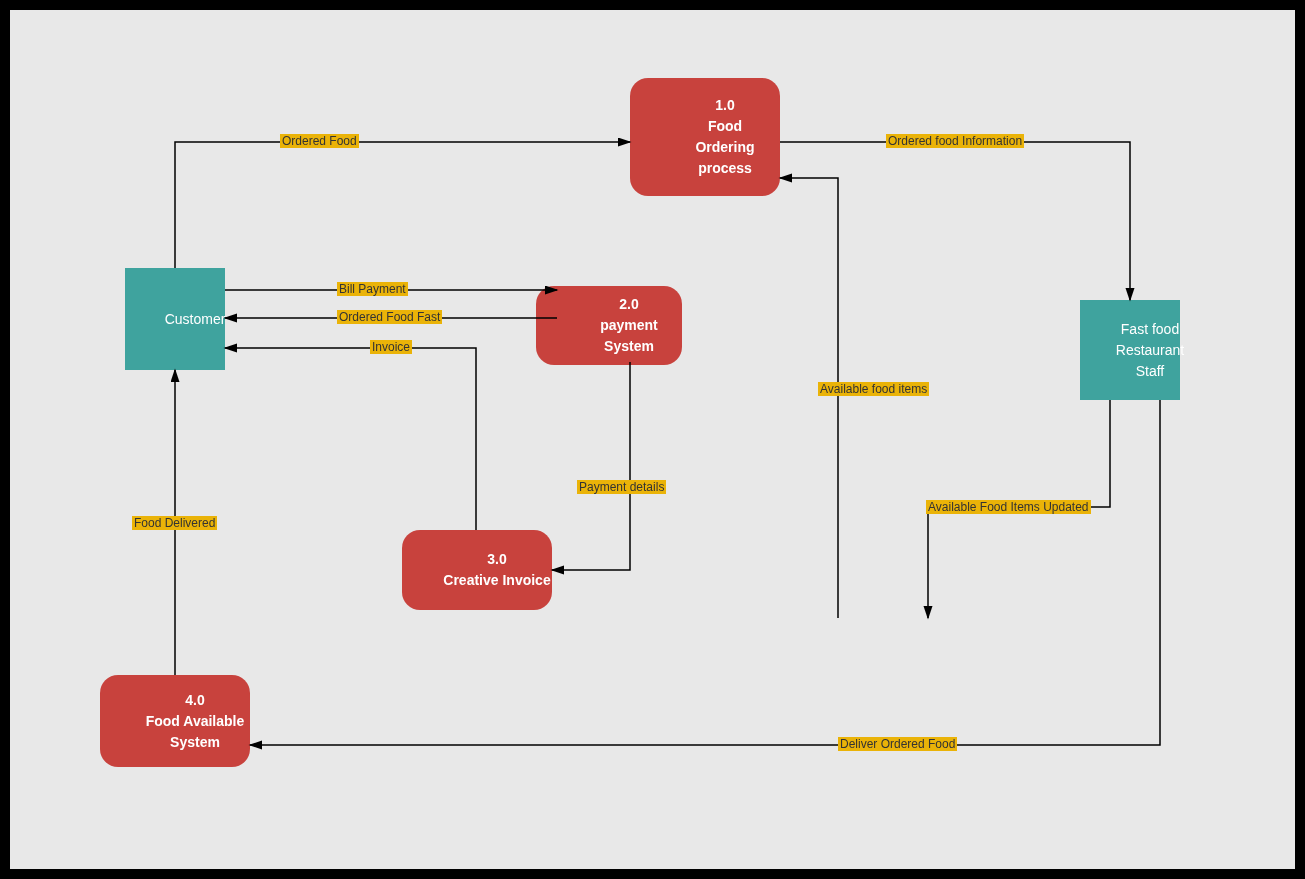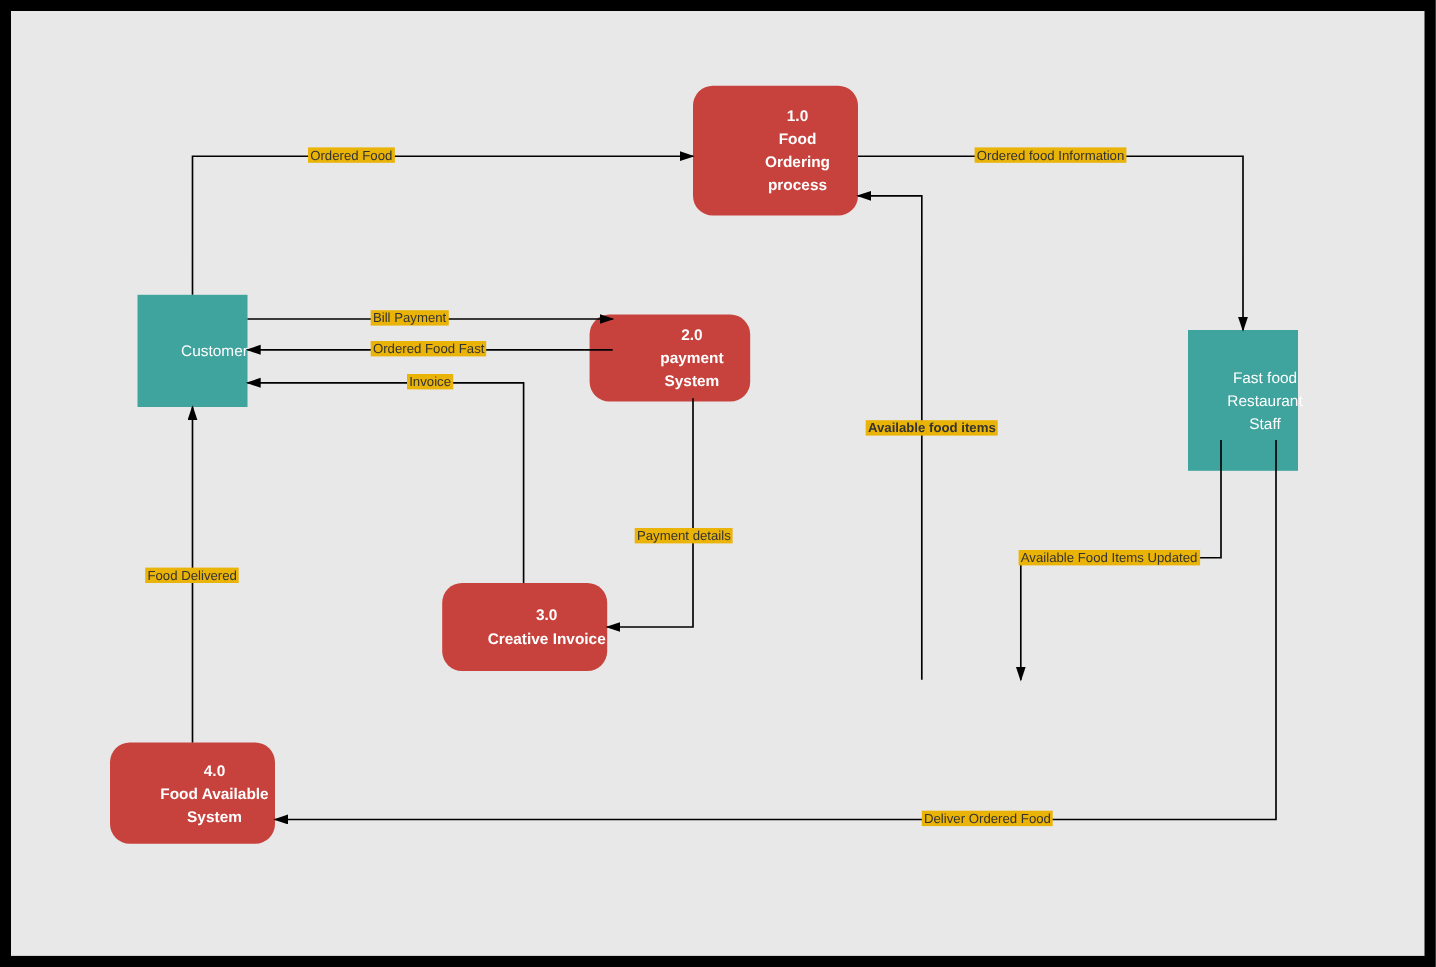--- a/index.html
+++ b/index.html
@@ -79,21 +79,21 @@
 </head>
 <body>
 
 <div class="canvas">
   <div class="inner">
 
     <div class="node entity" style="left:115px; top:258px; width:100px; height:102px;">
       <span>Customer</span>
     </div>
 
-    <div class="node entity" style="left:1070px; top:290px; width:100px; height:128px;">
+    <div class="node entity" style="left:1070px; top:290px; width:100px; height:100px;">
       <span>Fast food</span>
       <span>Restaurant</span>
       <span>Staff</span>
     </div>
 
     <div class="node process" style="left:620px; top:68px; width:150px; height:118px;">
       <span>1.0</span>
       <span>Food</span>
       <span>Ordering</span>
       <span>process</span>
@@ -144,19 +144,19 @@
 
       <polyline points="1150,390 1150,735 240,735" marker-end="url(#ah)"></polyline>
     </svg>
 
     <span class="label" style="left:270px; top:124px;">Ordered Food</span>
     <span class="label" style="left:876px; top:124px;">Ordered food Information</span>
     <span class="label" style="left:327px; top:272px;">Bill Payment</span>
     <span class="label" style="left:327px; top:300px;">Ordered Food Fast</span>
     <span class="label" style="left:360px; top:330px;">Invoice</span>
     <span class="label" style="left:567px; top:470px;">Payment details</span>
-    <span class="label" style="left:777px; top:372px;font-weight:bold;">Available food items</span>
+    <span class="label" style="left:808px; top:372px;">Available food items</span>
     <span class="label" style="left:916px; top:490px;">Available Food Items Updated</span>
     <span class="label" style="left:122px; top:506px;">Food Delivered</span>
     <span class="label" style="left:828px; top:727px;">Deliver Ordered Food</span>
 
   </div>
 </div>
 
 </body></html>

